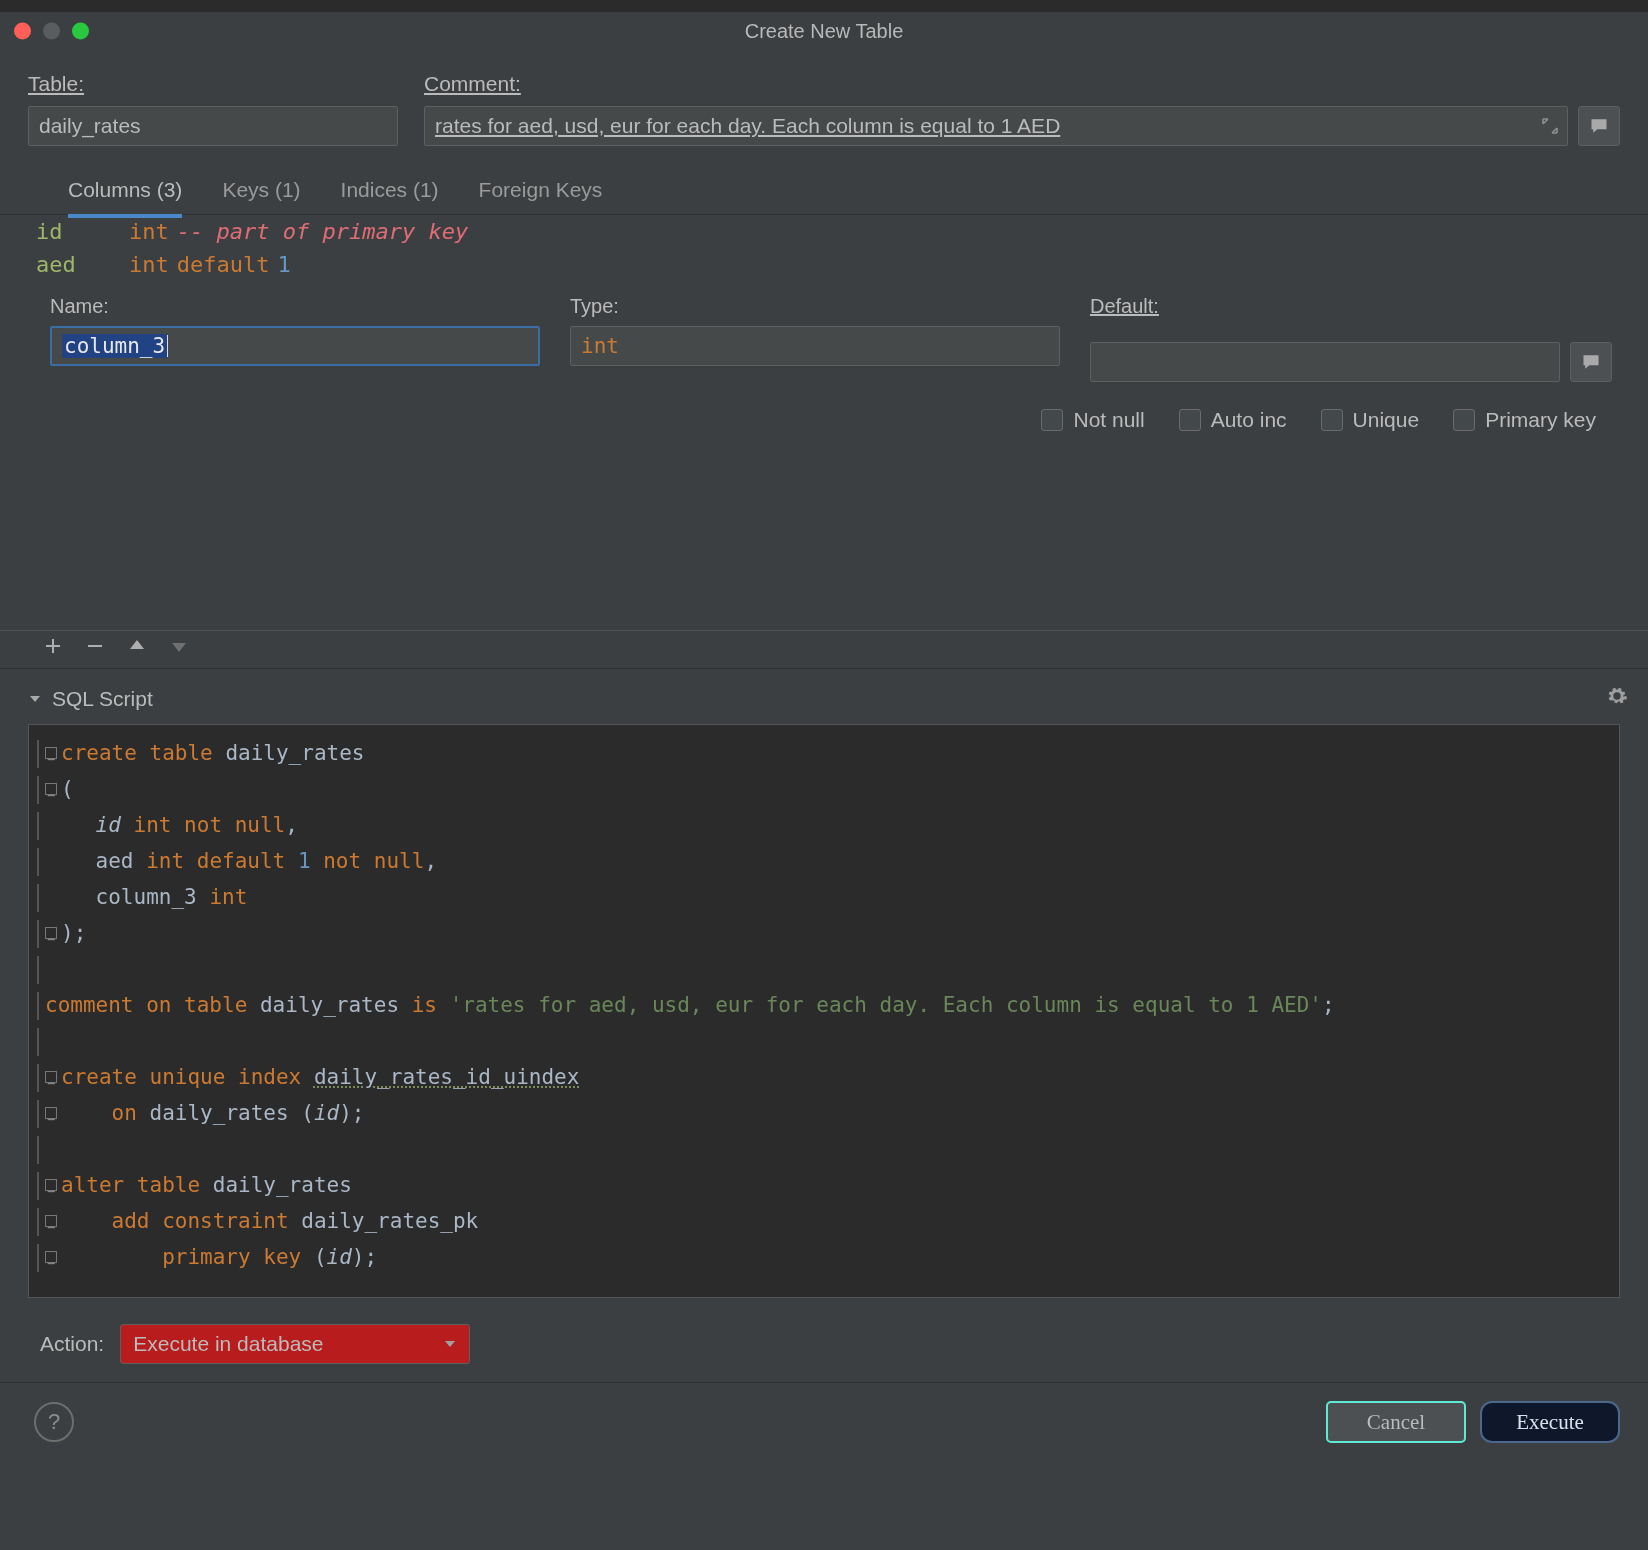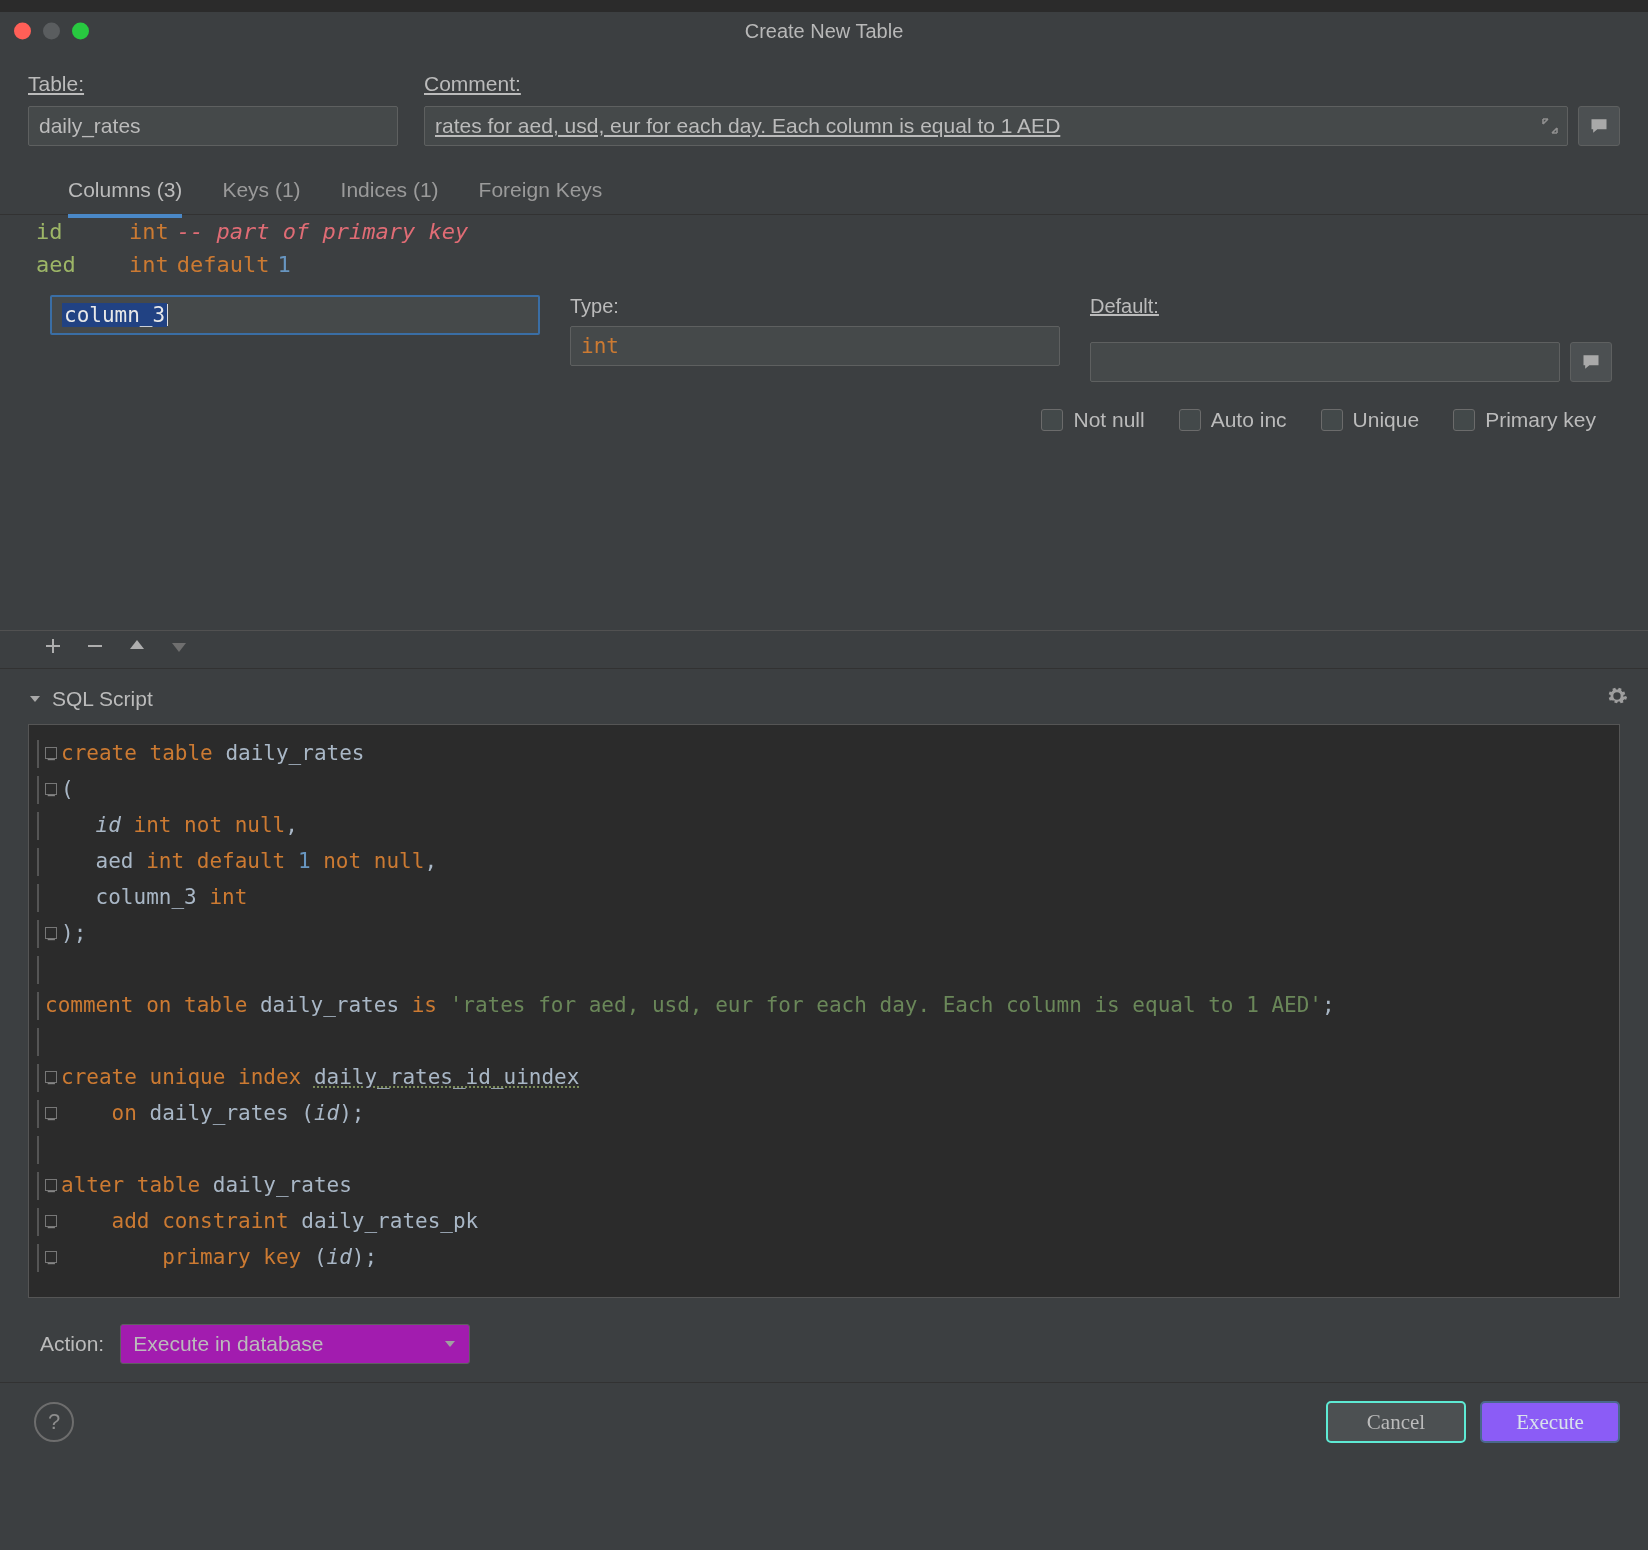--- a/index.html
+++ b/index.html
@@ -209,21 +209,21 @@
   .punct { color:#a9b7c6; }
 
   .action-row {
     display:flex;
     align-items:center;
     gap: 16px;
     padding: 8px 28px 18px 40px;
     font-size:21px;
   }
   .select {
-    background:#a21caf;
+    background:#b91c1c;
     border:1px solid #5e6060;
     height:40px;
     width: 350px;
     display:flex;
     align-items:center;
     justify-content:space-between;
     padding:0 12px;
     border-radius:3px;
     color:#bbbbbb;
     gap:41px;
@@ -249,21 +249,21 @@
     height: 42px;
     min-width: 140px;
     padding: 0 26px;
     border-radius:5px;
     border:2px solid #5eead4;
     background:#4c5052;
     color:#bbbbbb;
     font-size:21px;
     display:flex; align-items:center; justify-content:center;font-family:Liberation Serif, serif;
   }
-  .btn.primary { background:#8b5cf6; border-color:#4a688c; color:#d8e2ec; }
+  .btn.primary { background:#0f172a; border-color:#4a688c; color:#d8e2ec;border-radius:12px; }
 </style>
 </head>
 <body>
 
 <div class="code-strip"></div>
 
 <div class="titlebar">
   <div class="traffic">
     <div class="dot red"></div>
     <div class="dot yellow"></div>
@@ -314,20 +314,21 @@
   <div class="col-row">
     <span class="cname">aed</span>
     <span class="ctype">int</span>
     <span class="ctype">default</span>
     <span class="cnum">1</span>
   </div>
 </div>
 
 <div class="col-edit">
   <div class="ce-field ce-name">
+    <div class="ce-label">Name:</div>
     <div class="ce-input" style="display:flex;align-items:center;">
       <span class="seltext">column_3</span>
         <span class="caret"></span>
     </div>
   </div>
   <div class="ce-field ce-type">
     <div class="ce-label">Type:</div>
     <input class="ce-input" value="int" style="">
   </div>
   <div class="ce-field ce-default">

